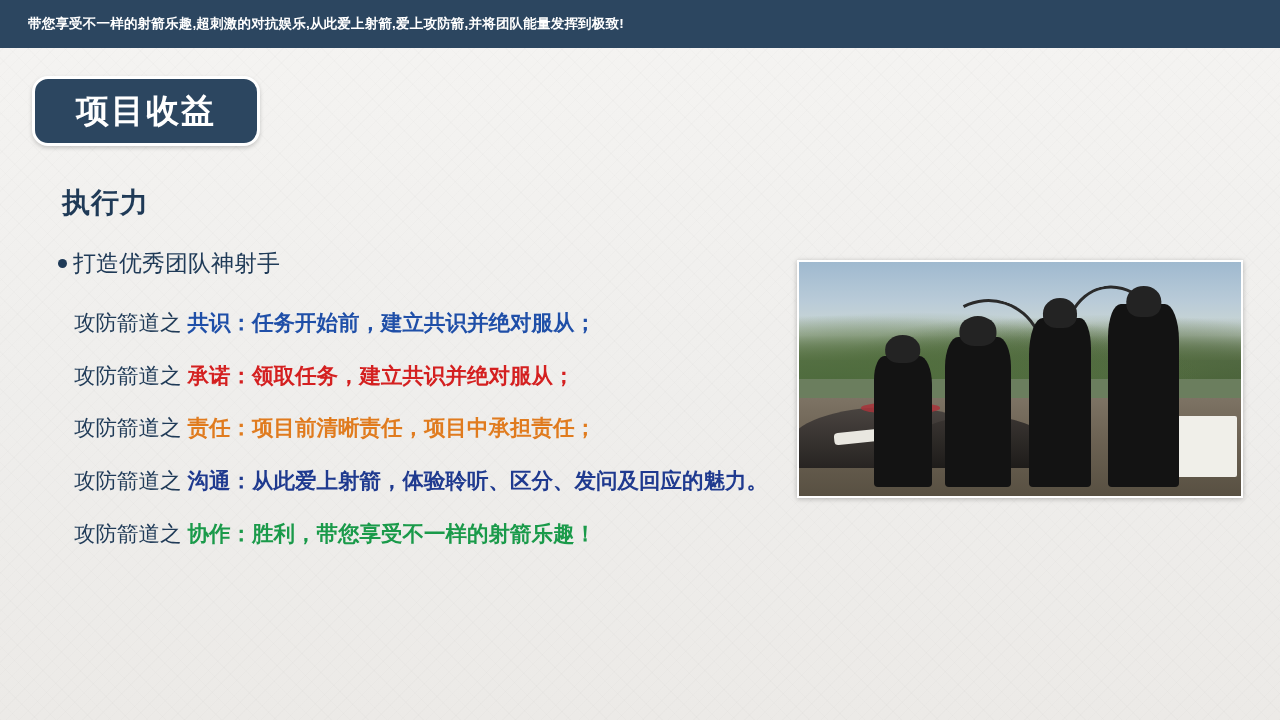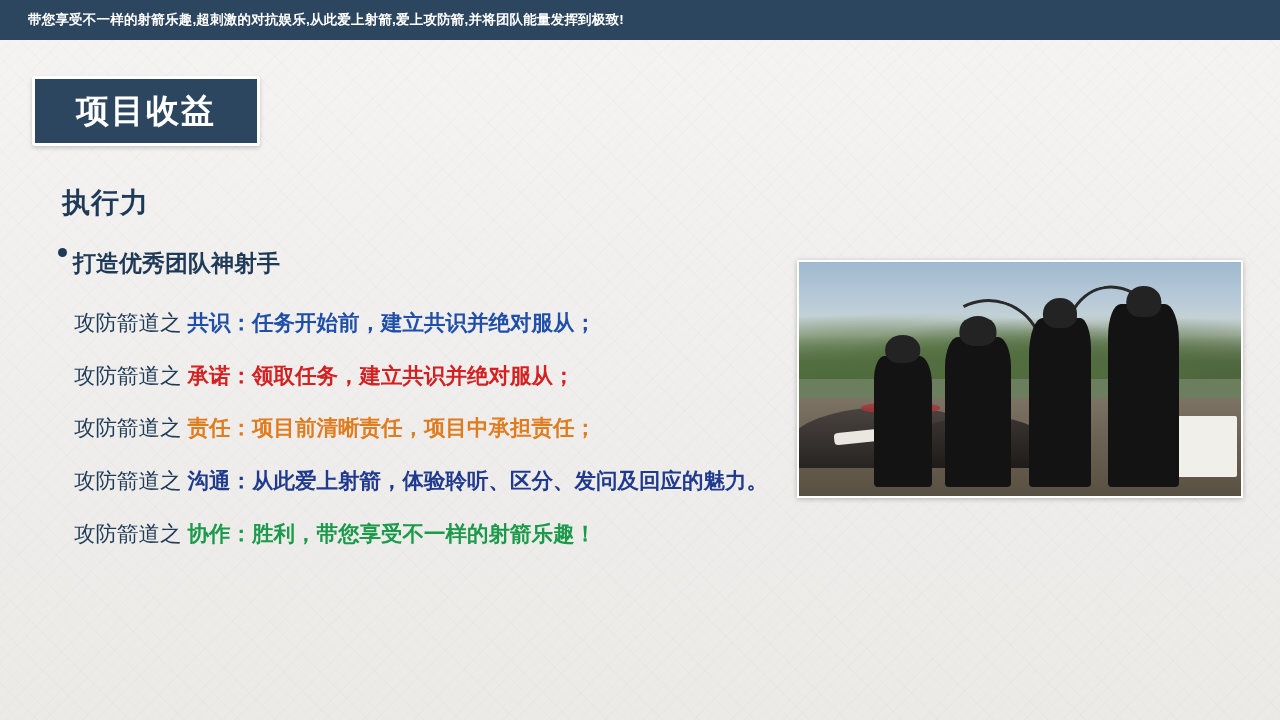--- a/index.html
+++ b/index.html
@@ -20,42 +20,42 @@
     background:
       repeating-linear-gradient(135deg, rgba(0,0,0,0.012) 0px, rgba(0,0,0,0.012) 1px, rgba(0,0,0,0) 1px, rgba(0,0,0,0) 9px),
       repeating-linear-gradient(45deg, rgba(0,0,0,0.010) 0px, rgba(0,0,0,0.010) 1px, rgba(0,0,0,0) 1px, rgba(0,0,0,0) 13px),
       linear-gradient(180deg, #f5f4f2 0%, #efeeec 55%, #eceae7 100%);
     overflow: hidden;
   }
   .topbar {
     position: absolute;
     left: 0; top: 0;
     width: 1280px;
-    height: 40px;
+    height: 48px;
     background: #2c4660;
     display: flex;
     align-items: center;
   }
   .topbar-text {
     color: #ffffff;
     font-size: 13.5px;
     font-weight: bold;
     letter-spacing: 0.2px;
     padding-left: 28px;
     white-space: nowrap;
   }
   .title-badge {
     position: absolute;
     left: 32px;
     top: 76px;
     width: 222px;
     height: 64px;
     background: #2c4660;
     border: 3px solid #ffffff;
-    border-radius: 3px;
+    border-radius: 16px;
     box-shadow: 0 2px 4px rgba(0,0,0,0.18);
     display: flex;
     align-items: center;
     justify-content: center;
   }
   .title-badge-text {
     color: #ffffff;
     font-size: 33px;
     font-weight: bold;
     letter-spacing: 2px;
@@ -67,23 +67,24 @@
     font-size: 28px;
     font-weight: bold;
     color: #1f3a57;
     letter-spacing: 1px;
   }
   .bullet-head {
     position: absolute;
     left: 58px;
     top: 248px;
     font-size: 23px;
-    font-weight: bold;
+    font-weight: normal;
     color: #1f3a57;
     display: flex;
+    align-items: center;
   }
   .bullet-dot {
     display: inline-block;
     width: 9px;
     height: 9px;
     border-radius: 50%;
     background: #1f3a57;
     margin-right: 6px;
   }
   .lines {

